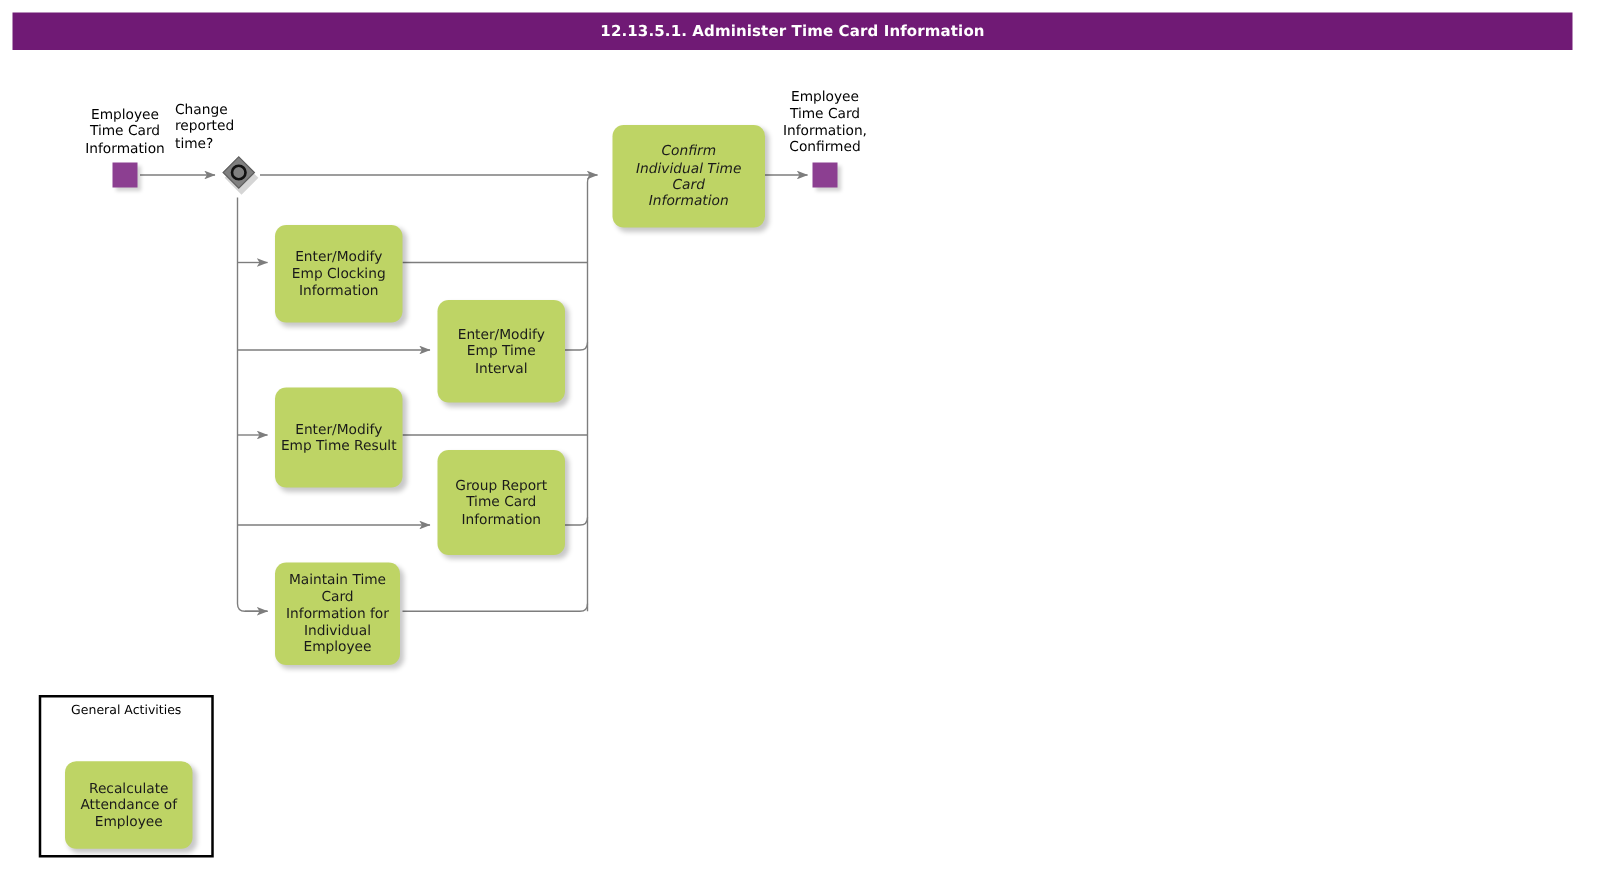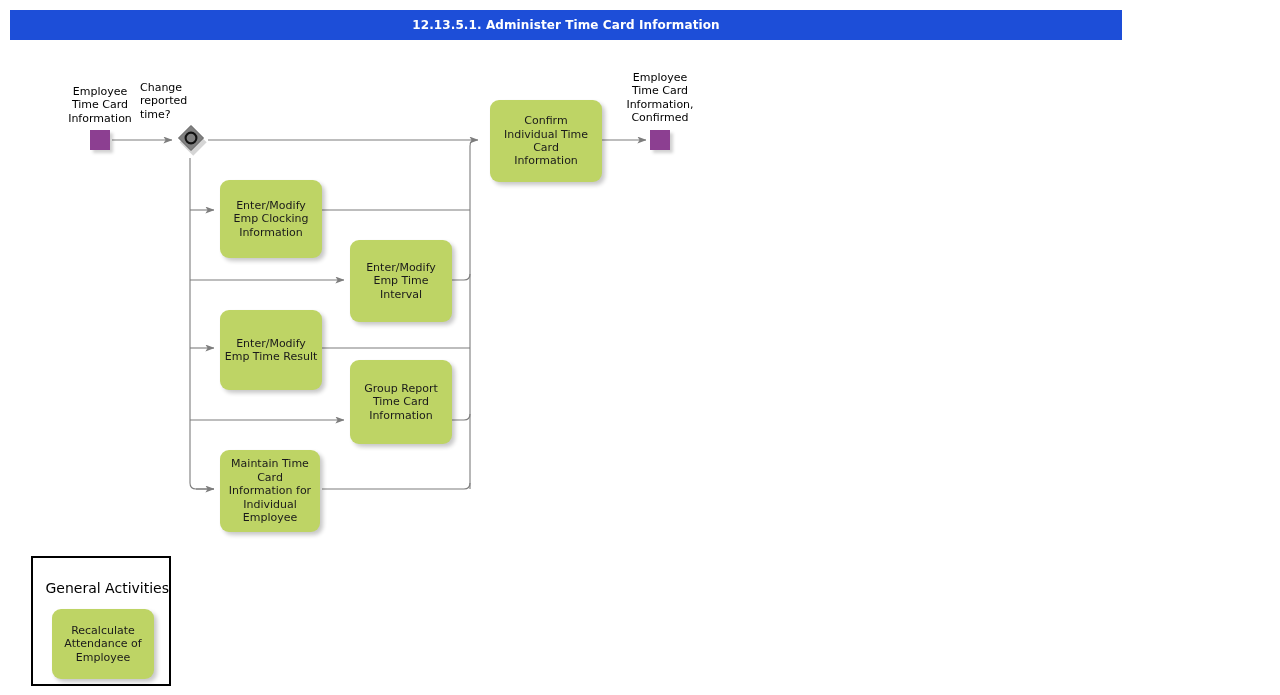--- a/index.html
+++ b/index.html
@@ -14,23 +14,23 @@
     position: relative;
     font-family: "DejaVu Sans", sans-serif;
     overflow: hidden;
   }
 
   
   #title-bar {
     position: absolute;
     left: 10px;
     top: 10px;
-    width: 1112px;
+    width: 1248px;
     height: 30px;
-    background: #1d4ed8;
+    background: #701a75;
     display: flex;
     align-items: center;
     justify-content: center;
   }
   #title-bar .title-text {
     color: #ffffff;
     font-size: 12px;
     font-weight: bold;
     letter-spacing: 0.1px;
     font-family: "DejaVu Sans", sans-serif;
@@ -115,24 +115,24 @@
     top: 556px;
     width: 140px;
     height: 130px;
     border: 2px solid #000000;
     background: #ffffff;
     box-sizing: border-box;
   }
   #general-activities .group-title {
     position: absolute;
     left: 0;
-    top: 22px;
+    top: 5px;
     width: 100%;
-    text-align: right;
-    font-size: 14px;
+    text-align: center;
+    font-size: 10px;
     color: #000000;
     font-family: "DejaVu Sans", sans-serif;
   }
 </style>
 </head>
 <body>
 
 <div id="title-bar">
   <span class="title-text">12.13.5.1. Administer Time Card Information</span>
 </div>
@@ -216,21 +216,21 @@
   </div>
 
   <div class="task" style="left:220px; top:450px; width:100px; height:82px;">
     <span class="task-label">Maintain Time
 Card
 Information for
 Individual
 Employee</span>
   </div>
 
-  <div class="task" style="left:490px; top:100px; width:112px; height:82px;">
+  <div class="task" style="left:490px; top:100px; width:122px; height:82px;font-style:italic;">
     <span class="task-label">Confirm
 Individual Time
 Card
 Information</span>
   </div>
 
   <div class="dataobj-label" style="left:600px; top:71px; width:120px;">Employee
 Time Card
 Information,
 Confirmed</div>

